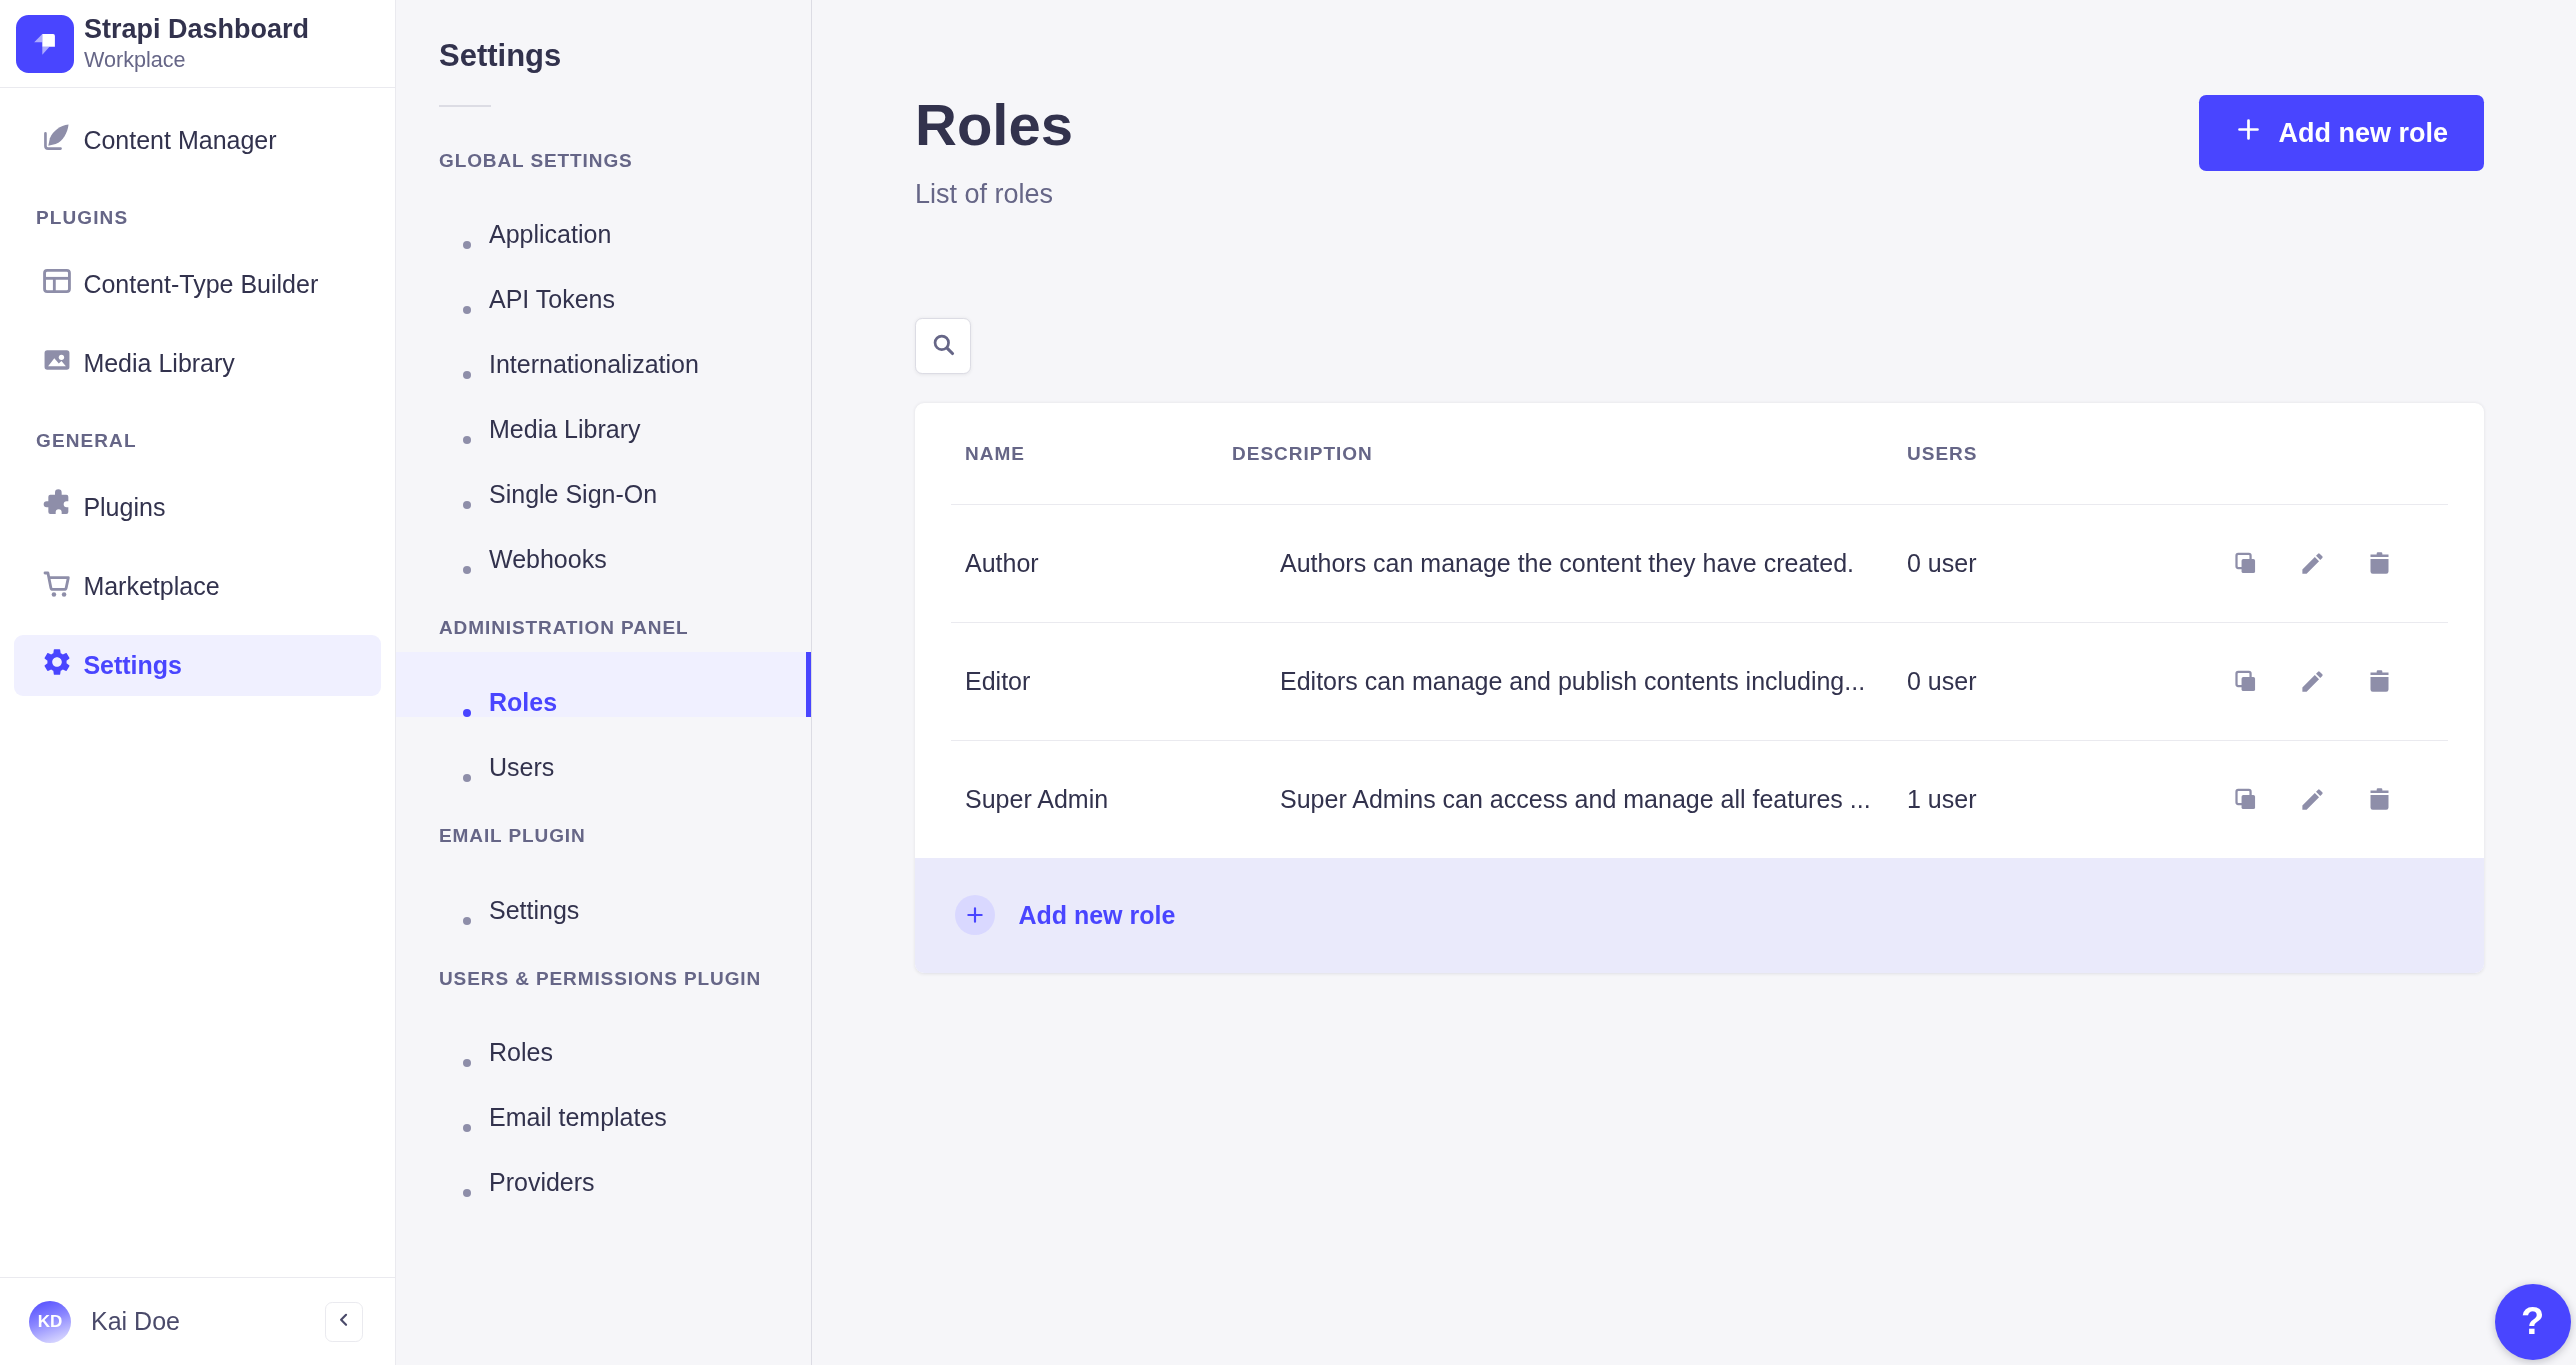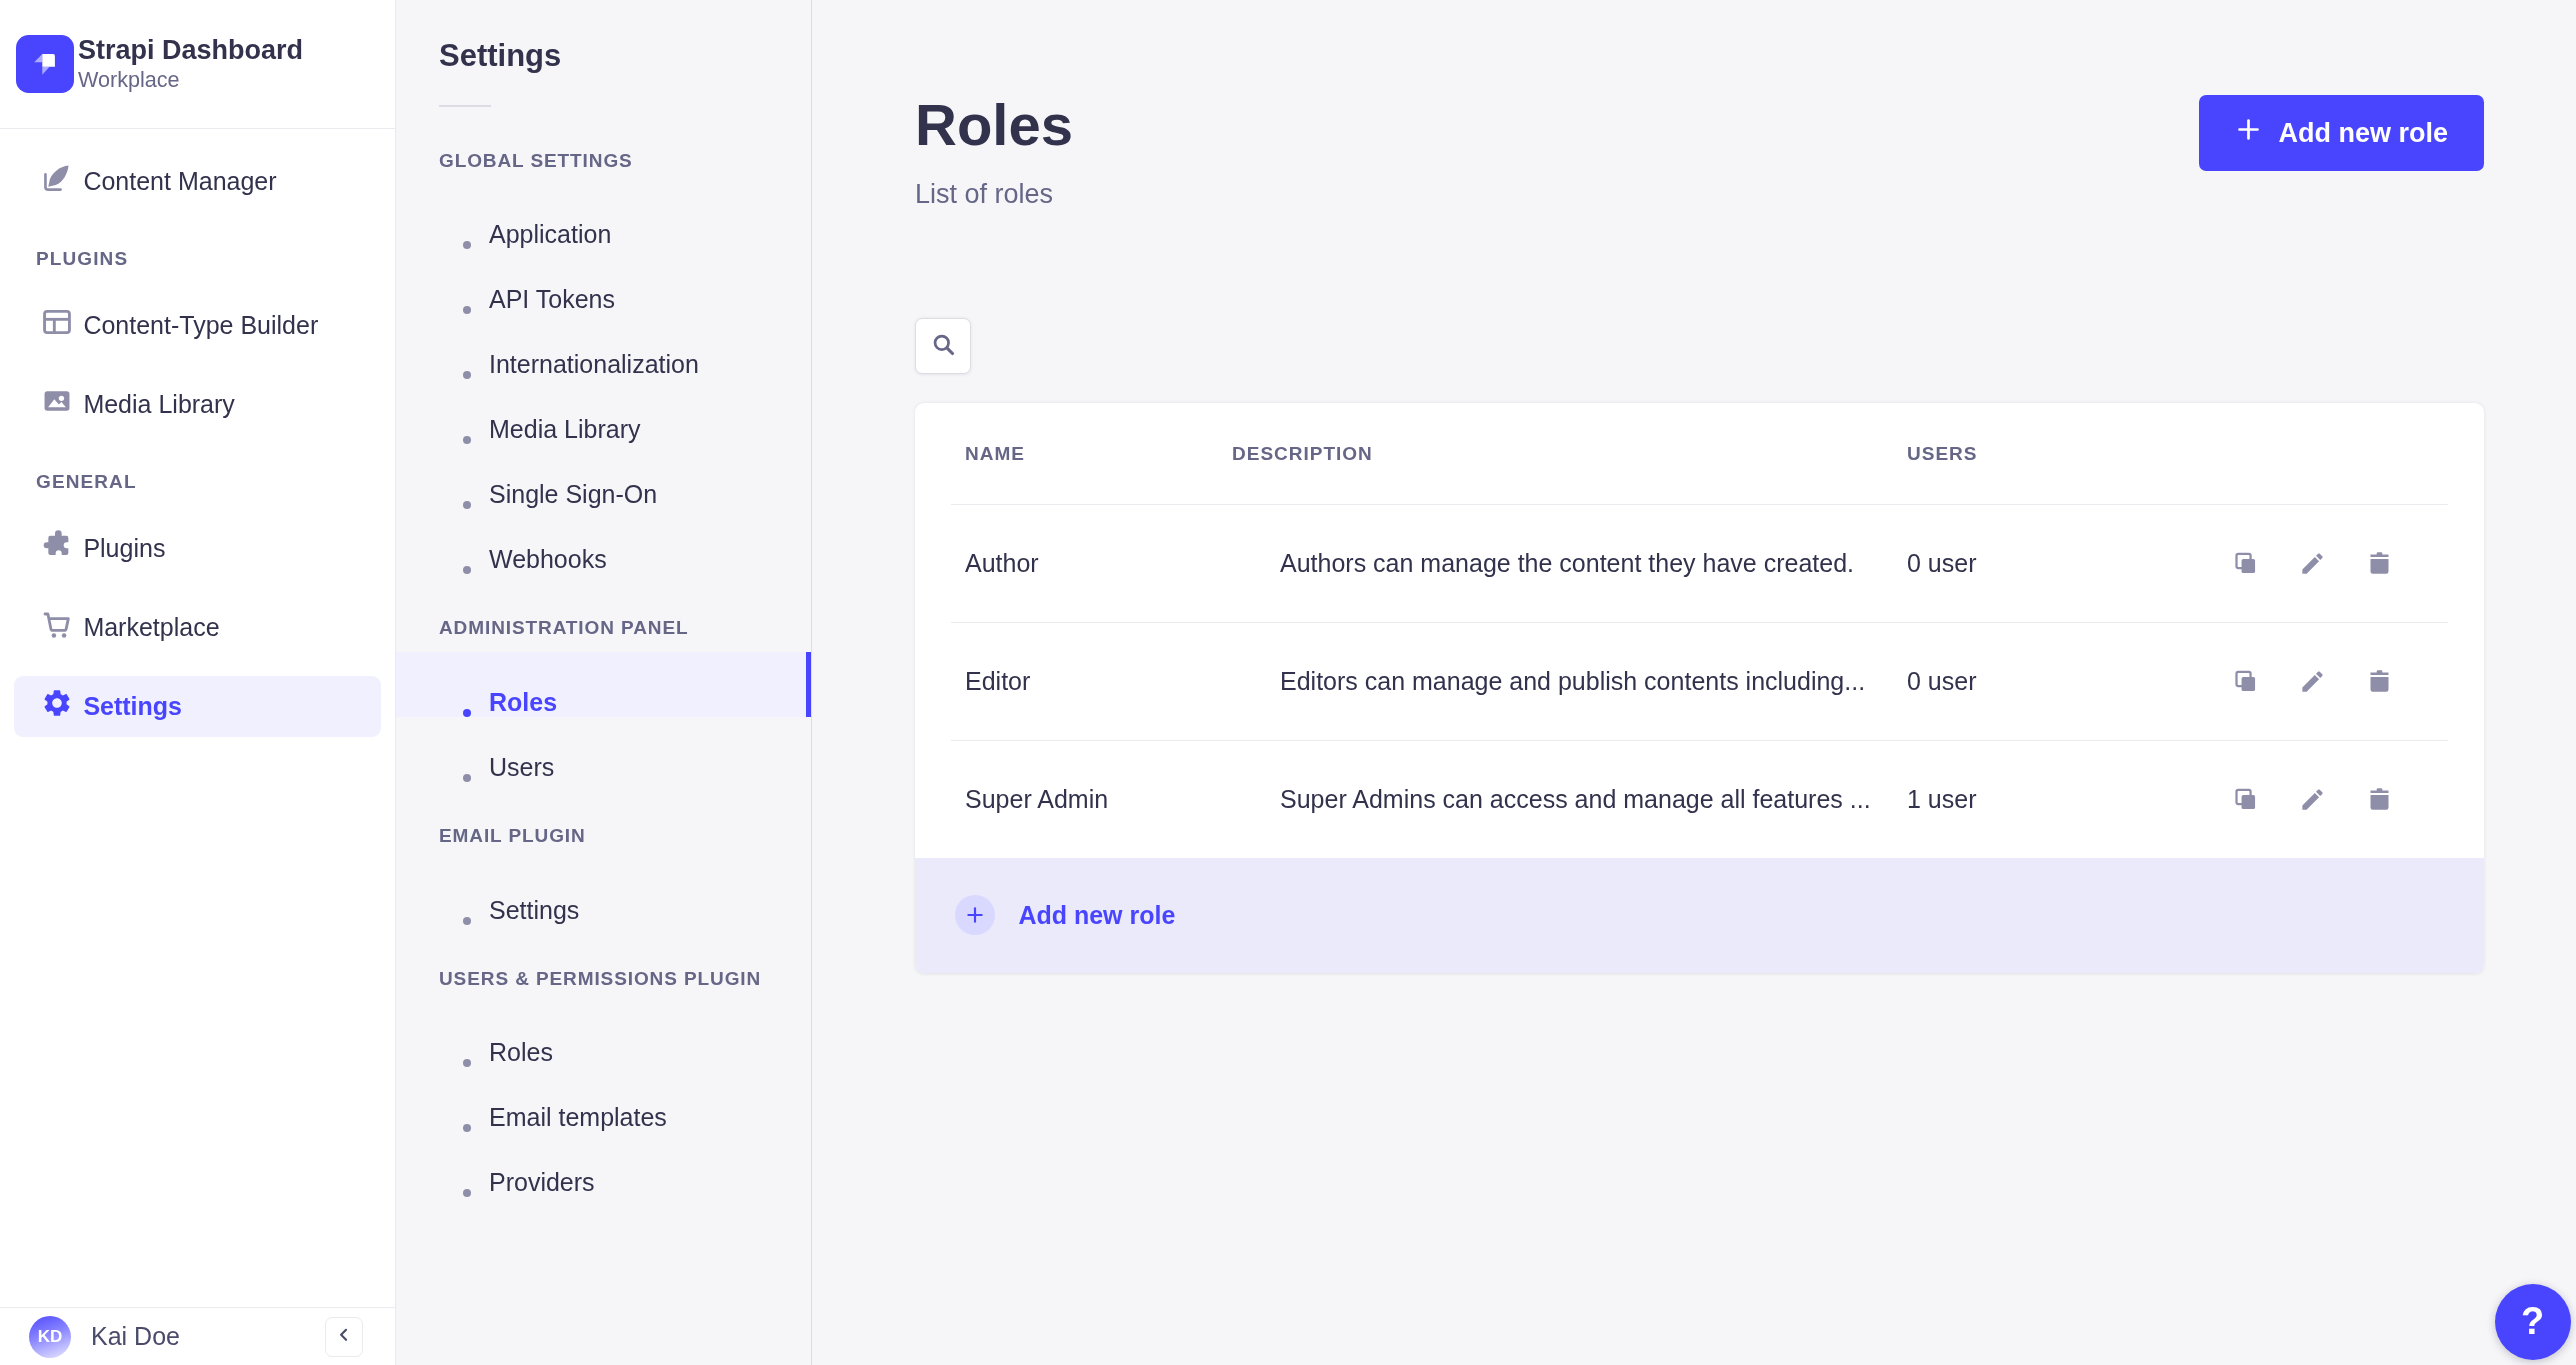--- a/index.html
+++ b/index.html
@@ -6,37 +6,37 @@
   html,body { width:2576px; height:1365px; overflow:hidden; }
   body {
     font-family:"Liberation Sans","DejaVu Sans",sans-serif;
     background:#f6f6f9; color:#32324d;
   }
   .app { display:flex; width:2576px; height:1365px; }
 
   
   .sidebar { width:396px; background:#ffffff; border-right:0.9px solid #eaeaef;
              display:flex; flex-direction:column; flex-shrink:0; }
-  .brand { height:129px; border-bottom:0.9px solid #eaeaef; display:flex;
-           align-items:center; padding-left:16px; gap:4px; }
+  .brand { height:88px; border-bottom:0.9px solid #eaeaef; display:flex;
+           align-items:center; padding-left:16px; gap:10px; }
   .brand-logo { width:58px; height:58px; border-radius:12.6px; background:#4945ff;
                 display:flex; align-items:center; justify-content:center; flex-shrink:0; }
   .brand-title { font-size:27px; font-weight:700; color:#32324d; line-height:1.15; }
   .brand-sub { font-size:21.6px; color:#666687; margin-top:1.8px; }
 
   .side-nav { padding-top:21.6px; }
   .side-item { height:61px; margin:0 14.4px 18px; border-radius:9px; display:flex;
                align-items:center; padding-left:27px; gap:10px; font-size:25px;
                color:#32324d; cursor:pointer; }
   .side-item svg { flex-shrink:0; }
   .side-item.active { background:#f0f0ff; color:#4945ff; font-weight:600; }
   .side-section { font-size:19px; font-weight:700; color:#666687; letter-spacing:1.1px;
                   margin:36px 0 25px 36px; }
 
-  .side-user { margin-top:auto; height:58px; border-top:0.9px solid #eaeaef;
+  .side-user { margin-top:auto; height:88px; border-top:0.9px solid #eaeaef;
                display:flex; align-items:center; padding:0 32px 0 29px; gap:20px; }
   .avatar { width:42px; height:42px; border-radius:50%; color:#fff; font-weight:700;
             font-size:17px; display:flex; align-items:center; justify-content:center;
             background:linear-gradient(160deg,#4f49ff 0%,#8a86ff 45%,#e9e8ff 100%);
             flex-shrink:0; cursor:pointer; }
   .user-name { font-size:25px; color:#4a4a6a; }
   .collapse-btn { margin-left:auto; width:38px; height:40px; border:0.9px solid #eaeaef;
                   border-radius:7.2px; background:#fff; display:flex; align-items:center;
                   justify-content:center; cursor:pointer; }
 

